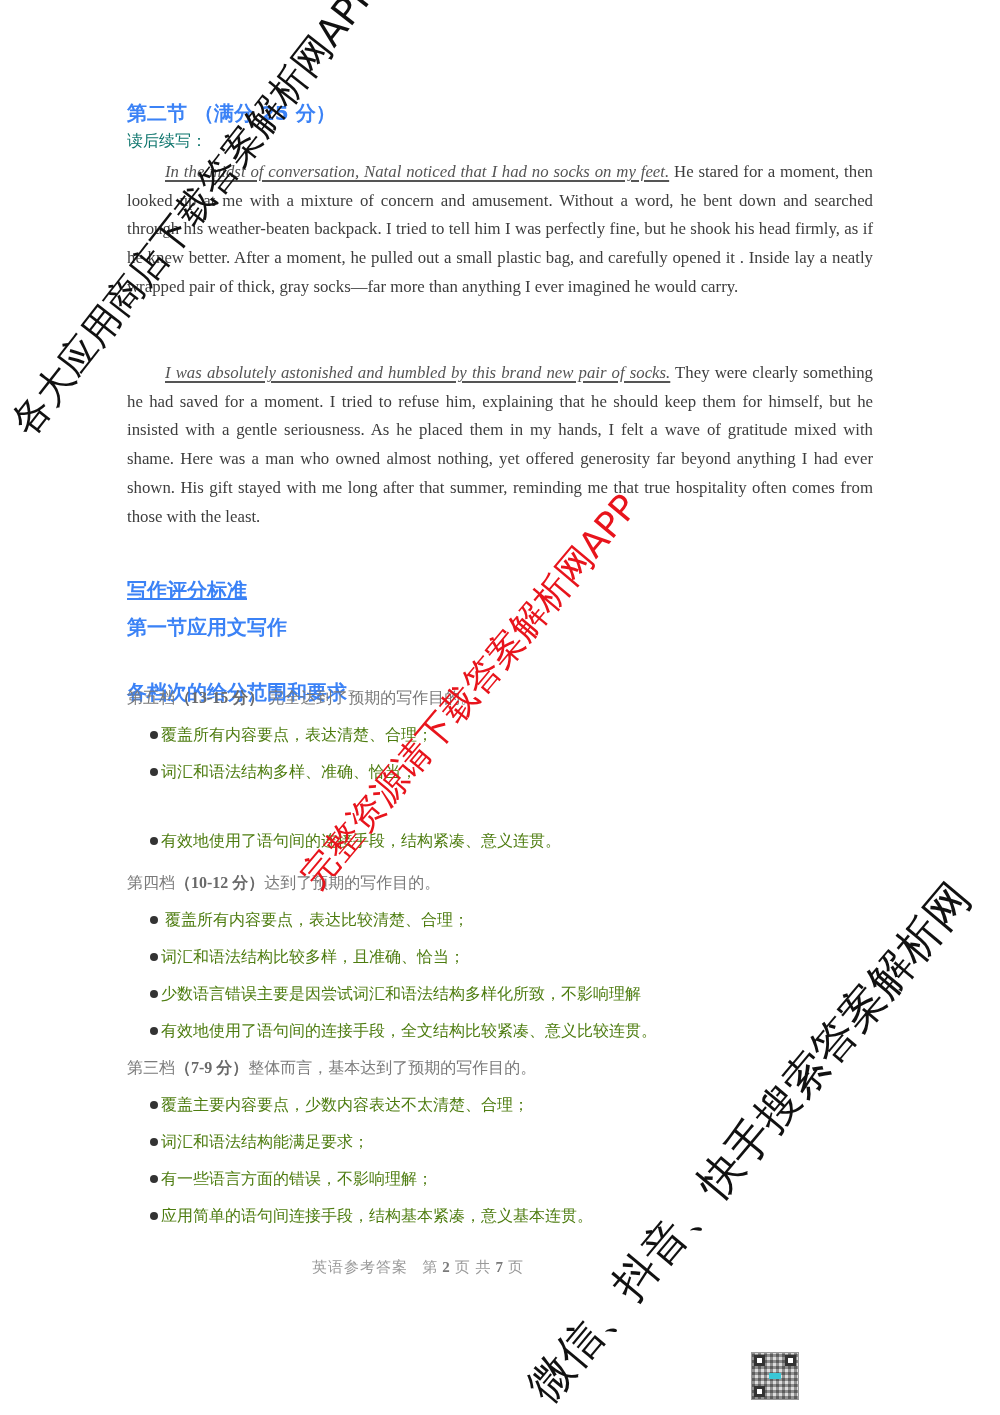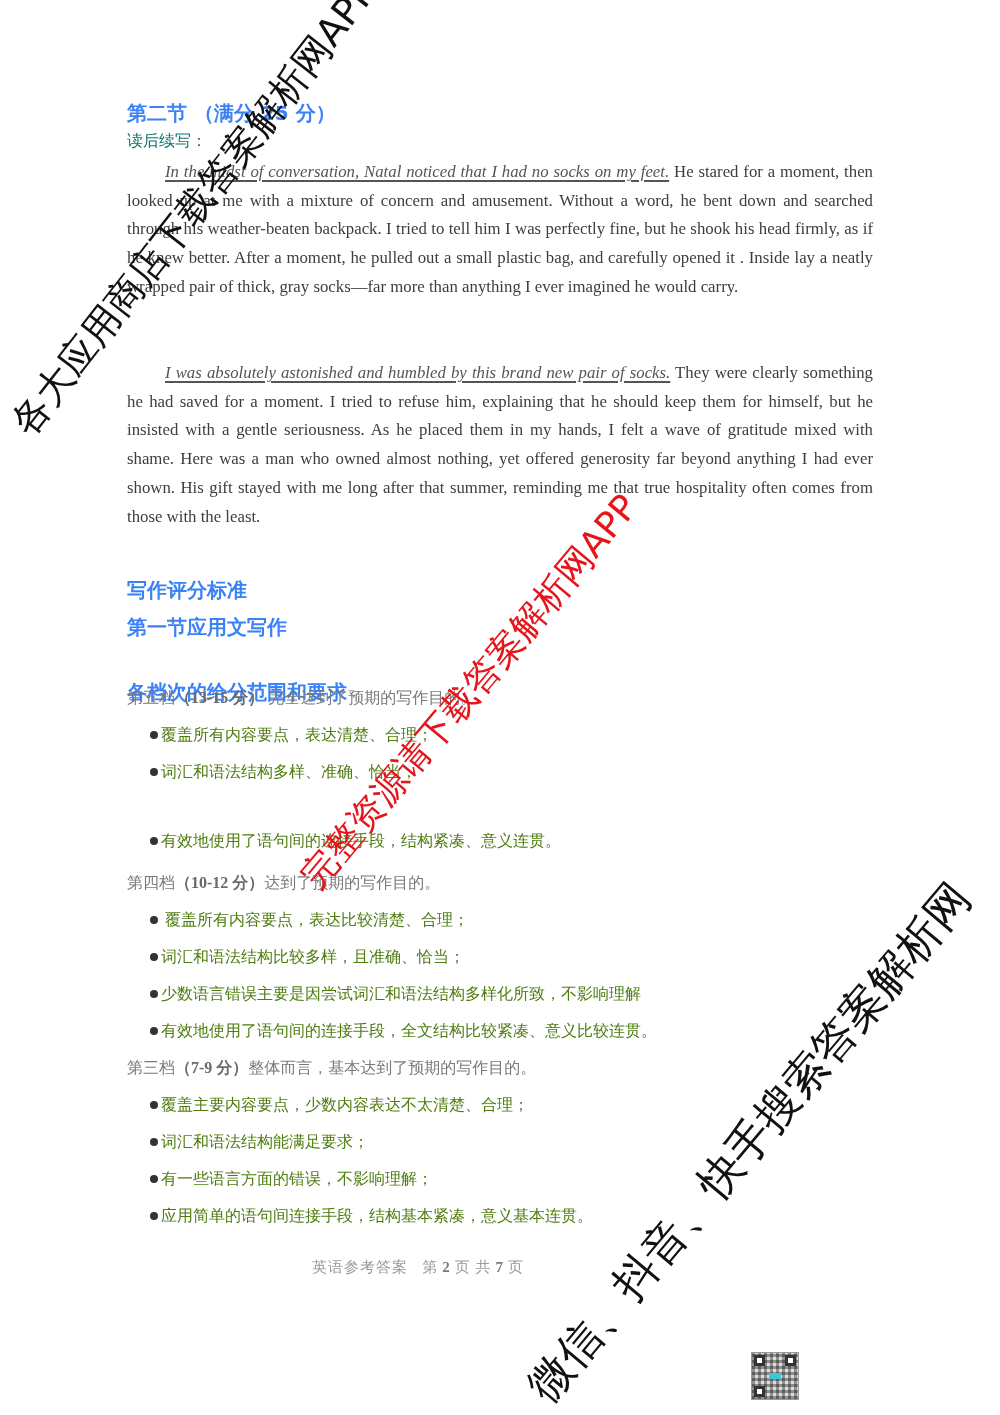--- a/index.html
+++ b/index.html
@@ -134,21 +134,21 @@
   <div class="line sub-label" style="top:131px;">读后续写：</div>
 
   <div class="para" style="top:158px;">
     <span class="lead">In the midst of conversation, Natal noticed that I had no socks on my feet.</span><span> He stared for a moment, then looked up at me with a mixture of concern and amusement. Without a word, he bent down and searched through his weather-beaten backpack. I tried to tell him I was perfectly fine, but he shook his head firmly, as if he knew better. After a moment, he pulled out a small plastic bag, and carefully opened it . Inside lay a neatly wrapped pair of thick, gray socks—far more than anything I ever imagined he would carry.</span>
   </div>
 
   <div class="para" style="top:359px;">
     <span class="lead">I was absolutely astonished and humbled by this brand new pair of socks.</span><span> They were clearly something he had saved for a moment. I tried to refuse him, explaining that he should keep them for himself, but he insisted with a gentle seriousness. As he placed them in my hands, I felt a wave of gratitude mixed with shame. Here was a man who owned almost nothing, yet offered generosity far beyond anything I had ever shown. His gift stayed with me long after that summer, reminding me that true hospitality often comes from those with the least.</span>
   </div>
 
-  <div class="line heading" style="top:577px;">写作评分标准</div>
+  <div class="line heading" style="top:577px;text-decoration:underline;">写作评分标准</div>
   <div class="line heading" style="top:614px;">第一节应用文写作</div>
   <div class="line heading" style="top:679px;">各档次的给分范围和要求</div>
 
   <div class="line level" style="top:688px;">
     <span>第五档</span><span class="num">（13-15 分）</span><span> 完全达到了预期的写作目的。</span>
   </div>
   <div class="bullet" style="top:725px;"><span class="dot"></span><span>覆盖所有内容要点，表达清楚、合理；</span></div>
   <div class="bullet" style="top:762px;"><span class="dot"></span><span>词汇和语法结构多样、准确、恰当；</span></div>
   <div class="bullet" style="top:831px;text-align:center;"><span class="dot"></span><span>有效地使用了语句间的连接手段，结构紧凑、意义连贯。</span></div>
 

